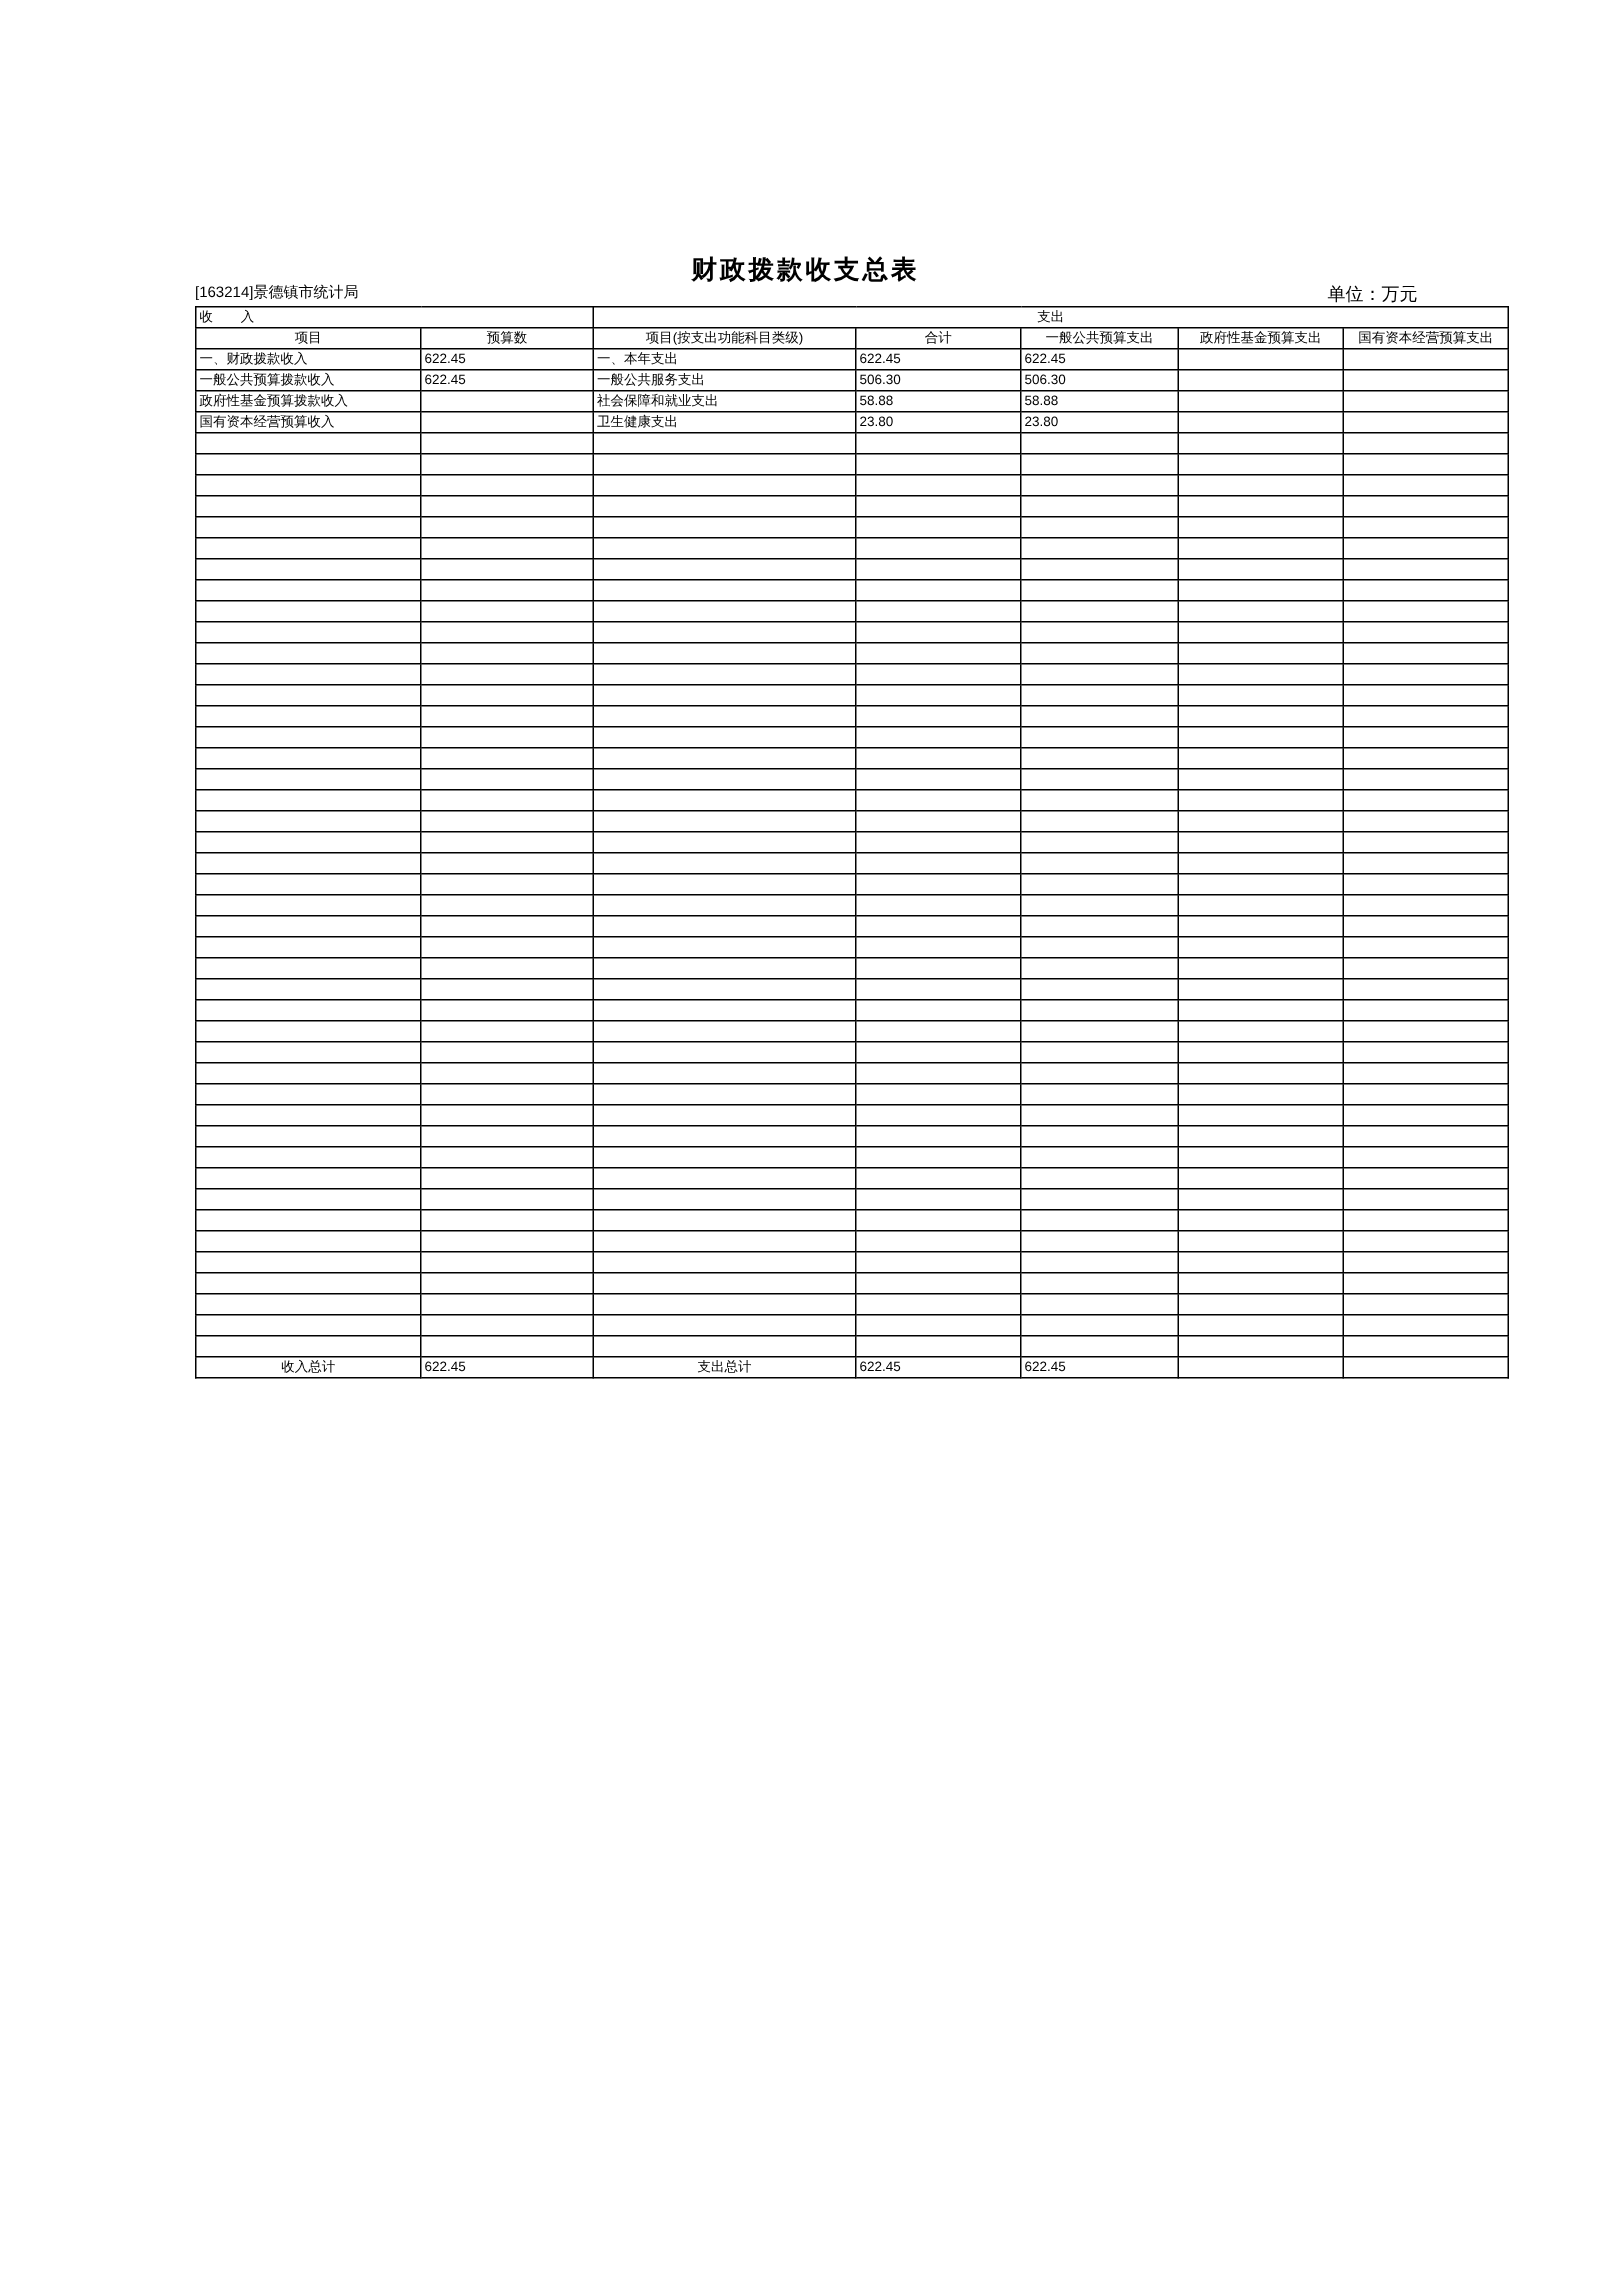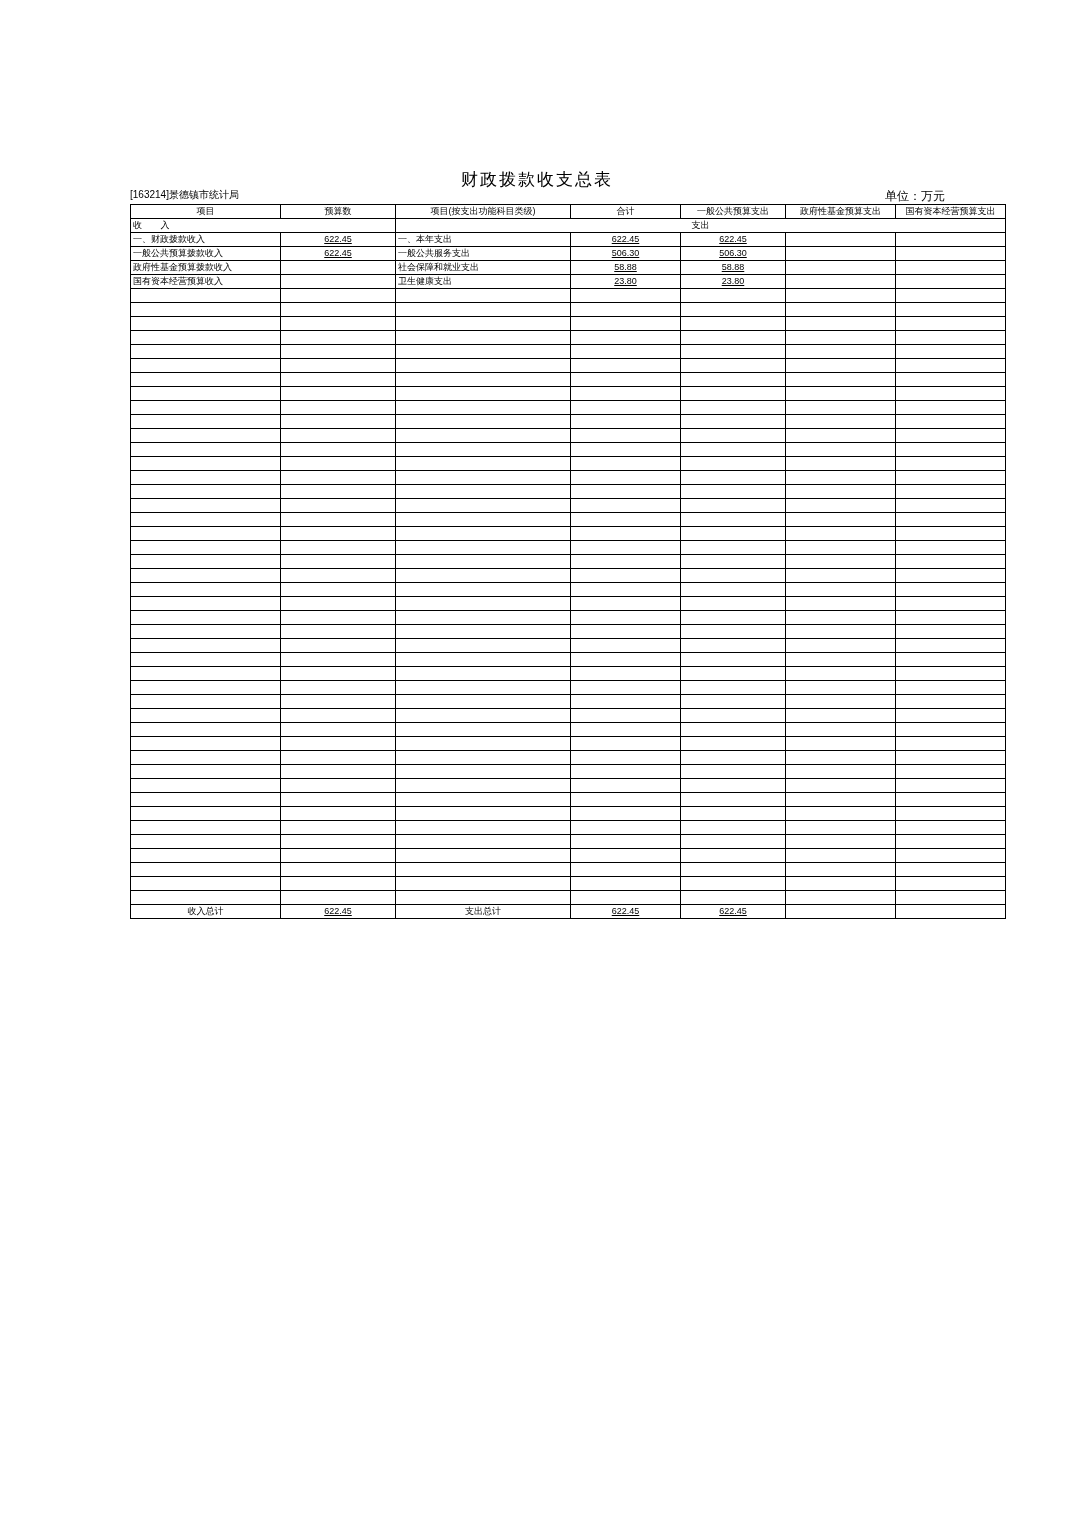--- a/index.html
+++ b/index.html
@@ -22,21 +22,21 @@
     width: 1074px;
     height: 1520px;
   }
   .doc-title {
     position: absolute;
     left: 0;
     top: 168px;
     width: 1074px;
     text-align: center;
     font-family: "Liberation Serif", serif;
-    font-weight: normal;
+    font-weight: bold;
     font-size: 17px;
     letter-spacing: 2px;
   }
   .meta-row {
     position: absolute;
     left: 130px;
     top: 188px;
     width: 815px;
     height: 14px;
   }
@@ -68,21 +68,21 @@
     border: 1px solid #000000;
     padding: 0 2px;
     height: 13px;
     line-height: 13px;
     font-weight: normal;
     font-size: 9px;
     overflow: hidden;
     white-space: nowrap;
   }
   .c-center { text-align: center; }
-  .c-right  { text-align: center; padding-right: 4px; text-decoration: underline; }
+  .c-right  { text-align: left; padding-right: 4px; }
   .c-left   { text-align: left; padding-left: 3px; }
   .indent1  { padding-left: 10px; }
   .grp-head { text-align: center; }
   .blank-row td { height: 13px; }
   .sec-label {
     letter-spacing: 8px;
     padding-left: 18px;
   }
   .col-a { width: 150px; }
   .col-b { width: 115px; }
@@ -110,31 +110,31 @@
       <col class="col-a">
         <col class="col-b">
         <col class="col-c">
         <col class="col-d">
         <col class="col-e">
         <col class="col-f">
         <col class="col-g">
     </colgroup>
     <thead>
       <tr>
+        <th colspan="2" class="c-left sec-label">收          入</th>
+        <th colspan="5" class="grp-head">支出</th>
+      </tr>
+      <tr>
         <th class="c-center">项目</th>
         <th class="c-center">预算数</th>
         <th class="c-center">项目(按支出功能科目类级)</th>
         <th class="c-center">合计</th>
         <th class="c-center">一般公共预算支出</th>
         <th class="c-center">政府性基金预算支出</th>
         <th class="c-center tiny">国有资本经营预算支出</th>
-      </tr>
-      <tr>
-        <th colspan="2" class="c-left sec-label">收          入</th>
-        <th colspan="5" class="grp-head">支出</th>
       </tr>
     </thead>
     <tbody id="table-body">
         <tr>
           <td class="c-left">一、财政拨款收入</td>
           <td class="c-right">622.45</td>
           <td class="c-left">一、本年支出</td>
           <td class="c-right">622.45</td>
           <td class="c-right">622.45</td>
           <td class="c-right"></td>

